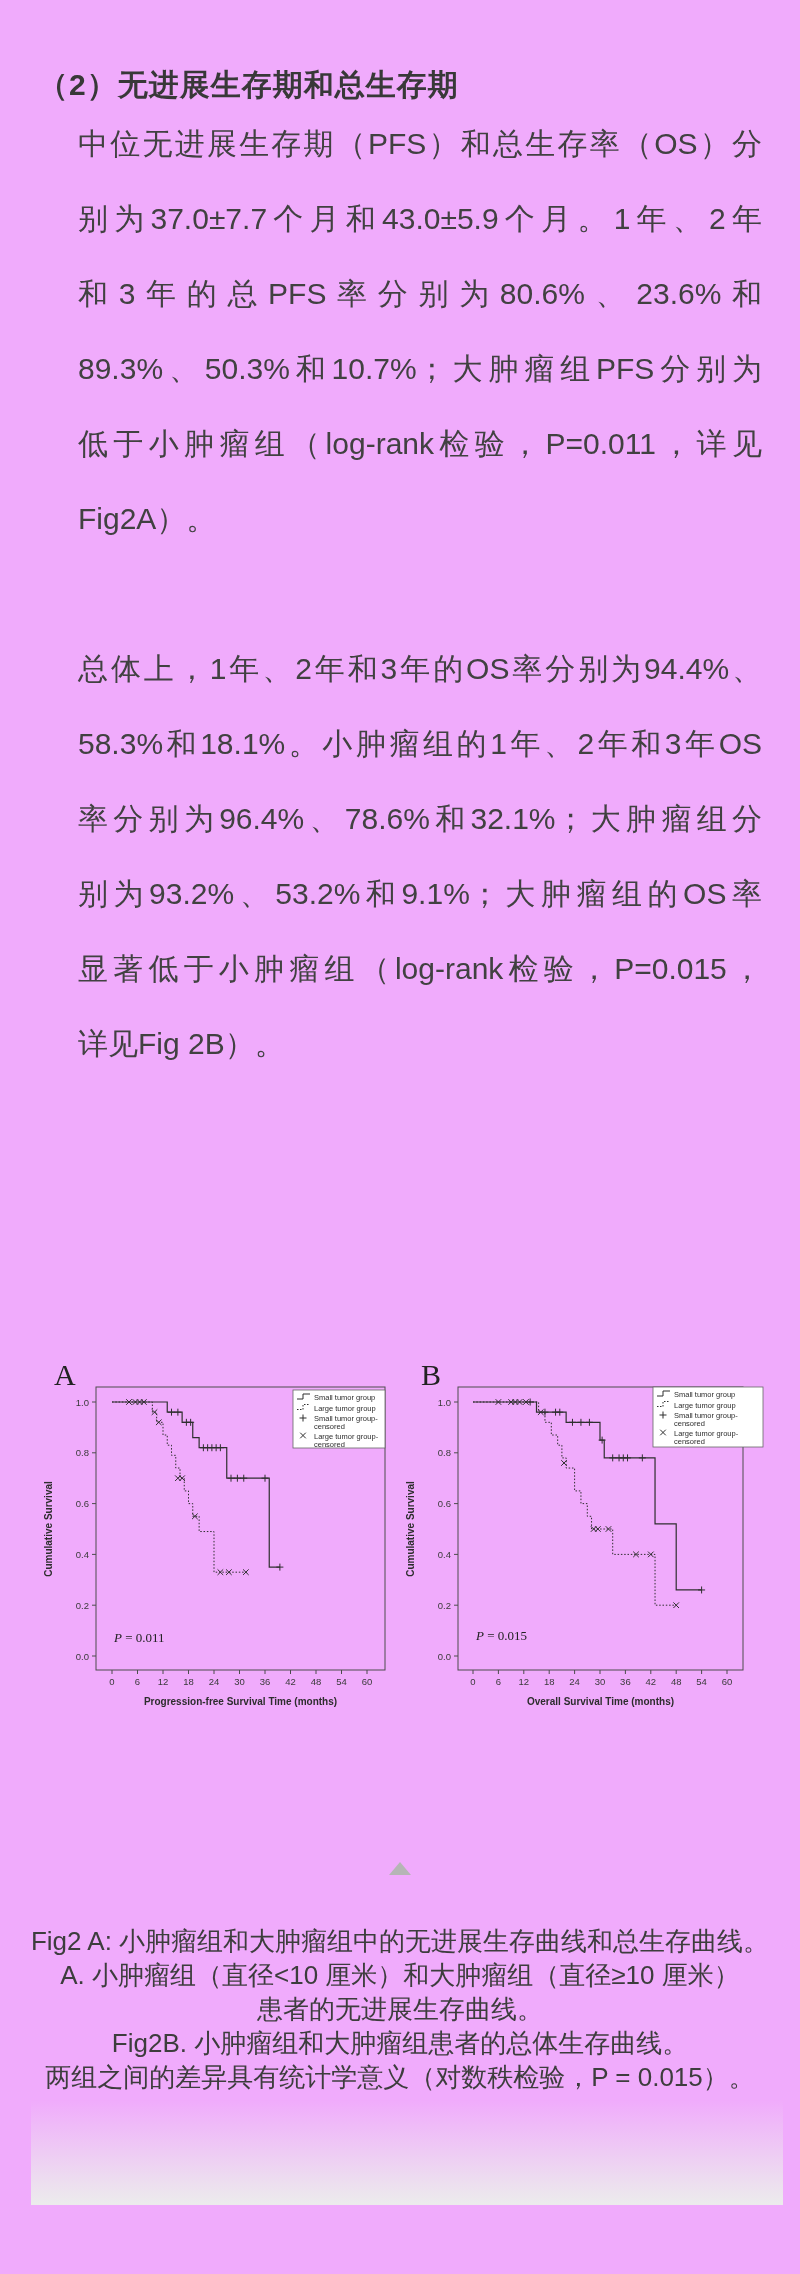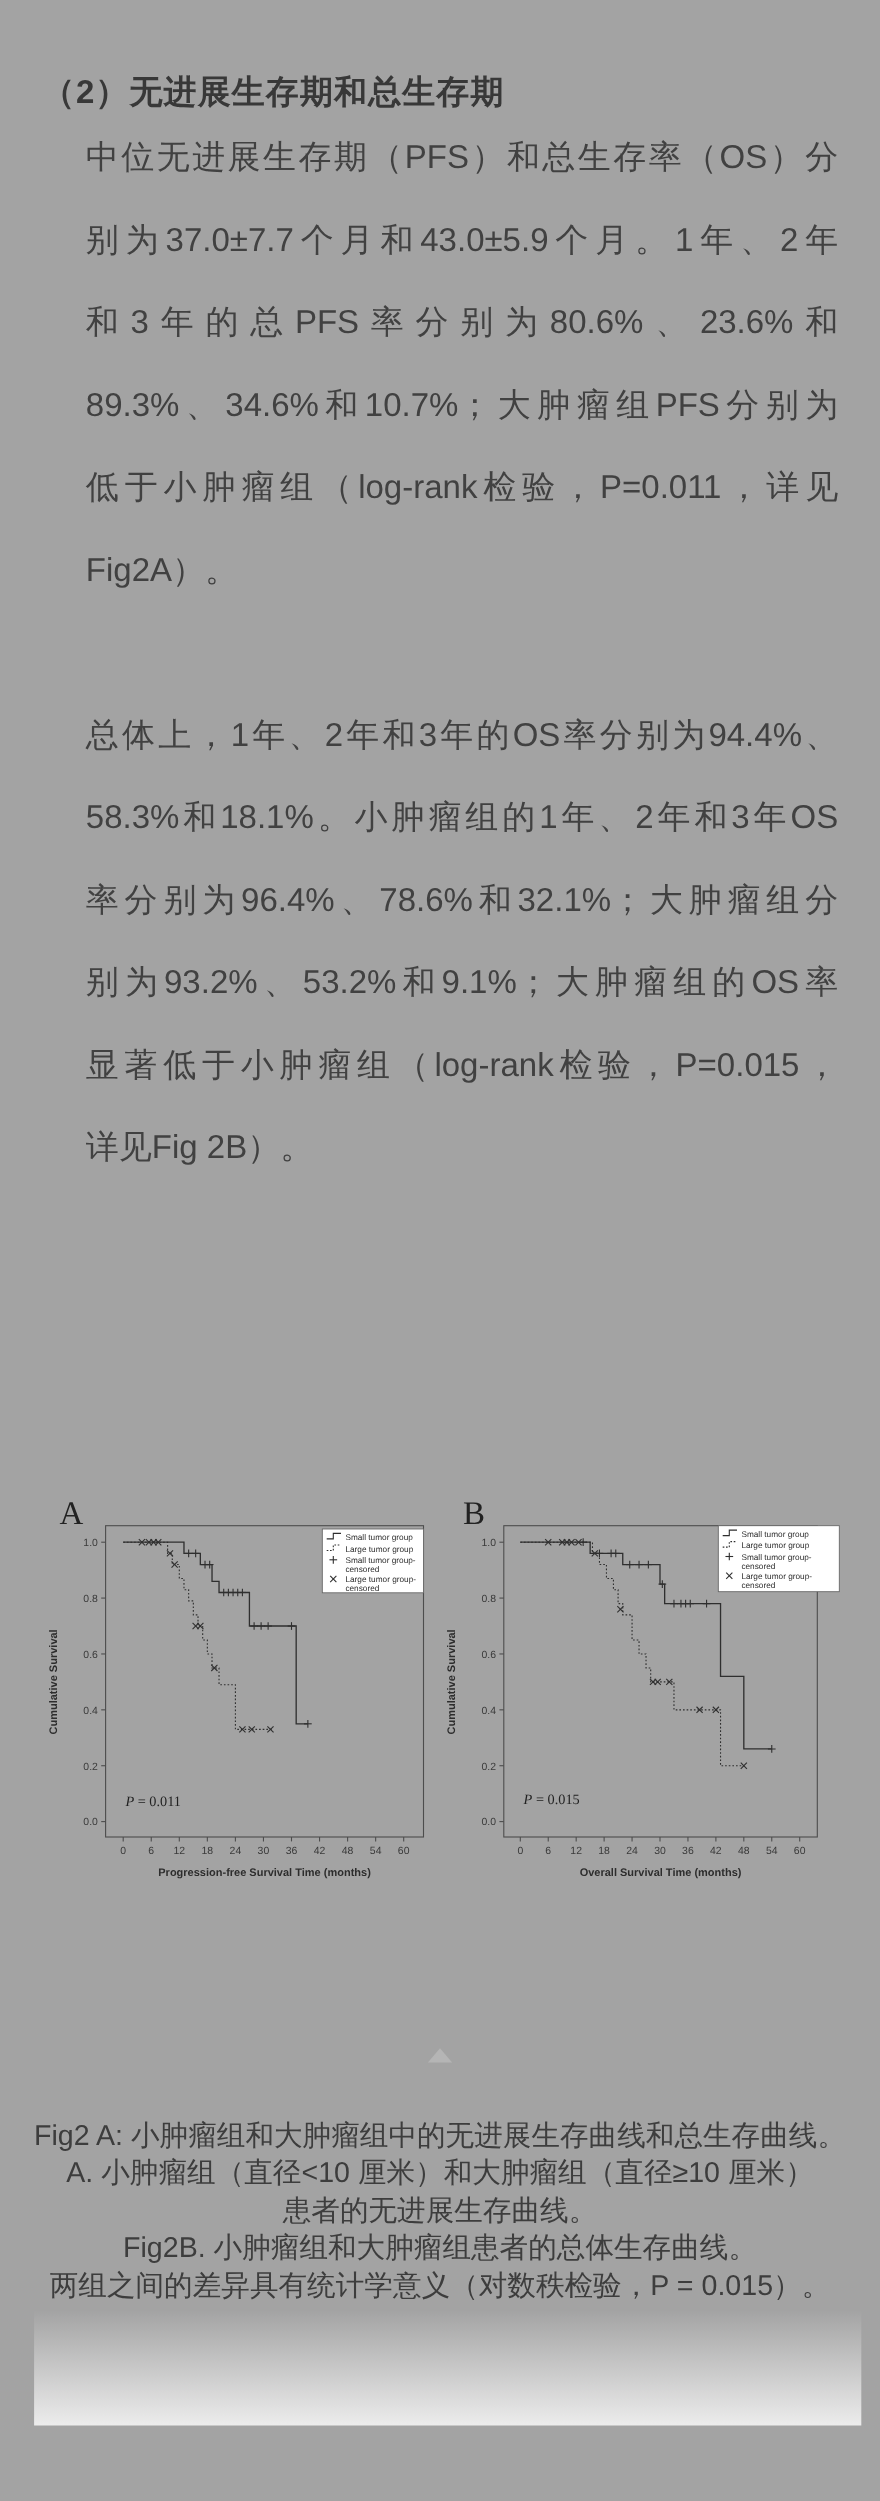--- a/index.html
+++ b/index.html
@@ -1,16 +1,16 @@
 <!DOCTYPE html>
 <html><head>
 <meta charset="utf-8">
 <style>
   html,body{margin:0;padding:0;background:#ffffff;}
-  .page{position:relative;width:800px;height:2274px;background:#a3a3a3;overflow:hidden;
+  .page{position:relative;width:800px;height:2274px;background:#f0abfc;overflow:hidden;
         font-family:"Liberation Sans","DejaVu Sans",sans-serif;color:#3f3f3f;}
   .heading{position:absolute;left:38px;top:64px;margin:0;font-size:30px;line-height:42px;
            font-weight:700;color:#383838;letter-spacing:1px;}
   .text-block{position:absolute;left:38px;top:106px;width:724px;font-size:30px;line-height:75px;color:#414141;}
   .text-block .line{text-align:justify;text-align-last:justify;text-justify:inter-character;white-space:nowrap;margin-left:40px;}
   .text-block .line.last{text-align:right;text-align-last:left;}
   .para-gap{height:75px;}
   .chart-svg{position:absolute;}
   .scroll-top{position:absolute;left:389px;top:1862px;width:0;height:0;cursor:pointer;
               border-left:11px solid transparent;border-right:11px solid transparent;
@@ -24,21 +24,21 @@
 <body>
 
 <div class="page">
   <h2 class="heading">（2）无进展生存期和总生存期</h2>
 
   <div class="text-block">
     <div id="para-pfs">
         <div class="line">中位无进展生存期（PFS）和总生存率（OS）分</div>
         <div class="line">别为37.0±7.7个月和43.0±5.9个月。1年、2年</div>
         <div class="line">和3年的总PFS率分别为80.6%、23.6%和</div>
-        <div class="line">89.3%、34.6%和10.7%；大肿瘤组PFS分别为</div>
+        <div class="line">89.3%、50.3%和10.7%；大肿瘤组PFS分别为</div>
         <div class="line">低于小肿瘤组（log-rank检验，P=0.011，详见</div>
         <div class="line last">Fig2A）。</div>
       </div>
     <div class="para-gap"></div>
     <div id="para-os">
         <div class="line">总体上，1年、2年和3年的OS率分别为94.4%、</div>
         <div class="line">58.3%和18.1%。小肿瘤组的1年、2年和3年OS</div>
         <div class="line">率分别为96.4%、78.6%和32.1%；大肿瘤组分</div>
         <div class="line">别为93.2%、53.2%和9.1%；大肿瘤组的OS率</div>
         <div class="line">显著低于小肿瘤组（log-rank检验，P=0.015，</div>

